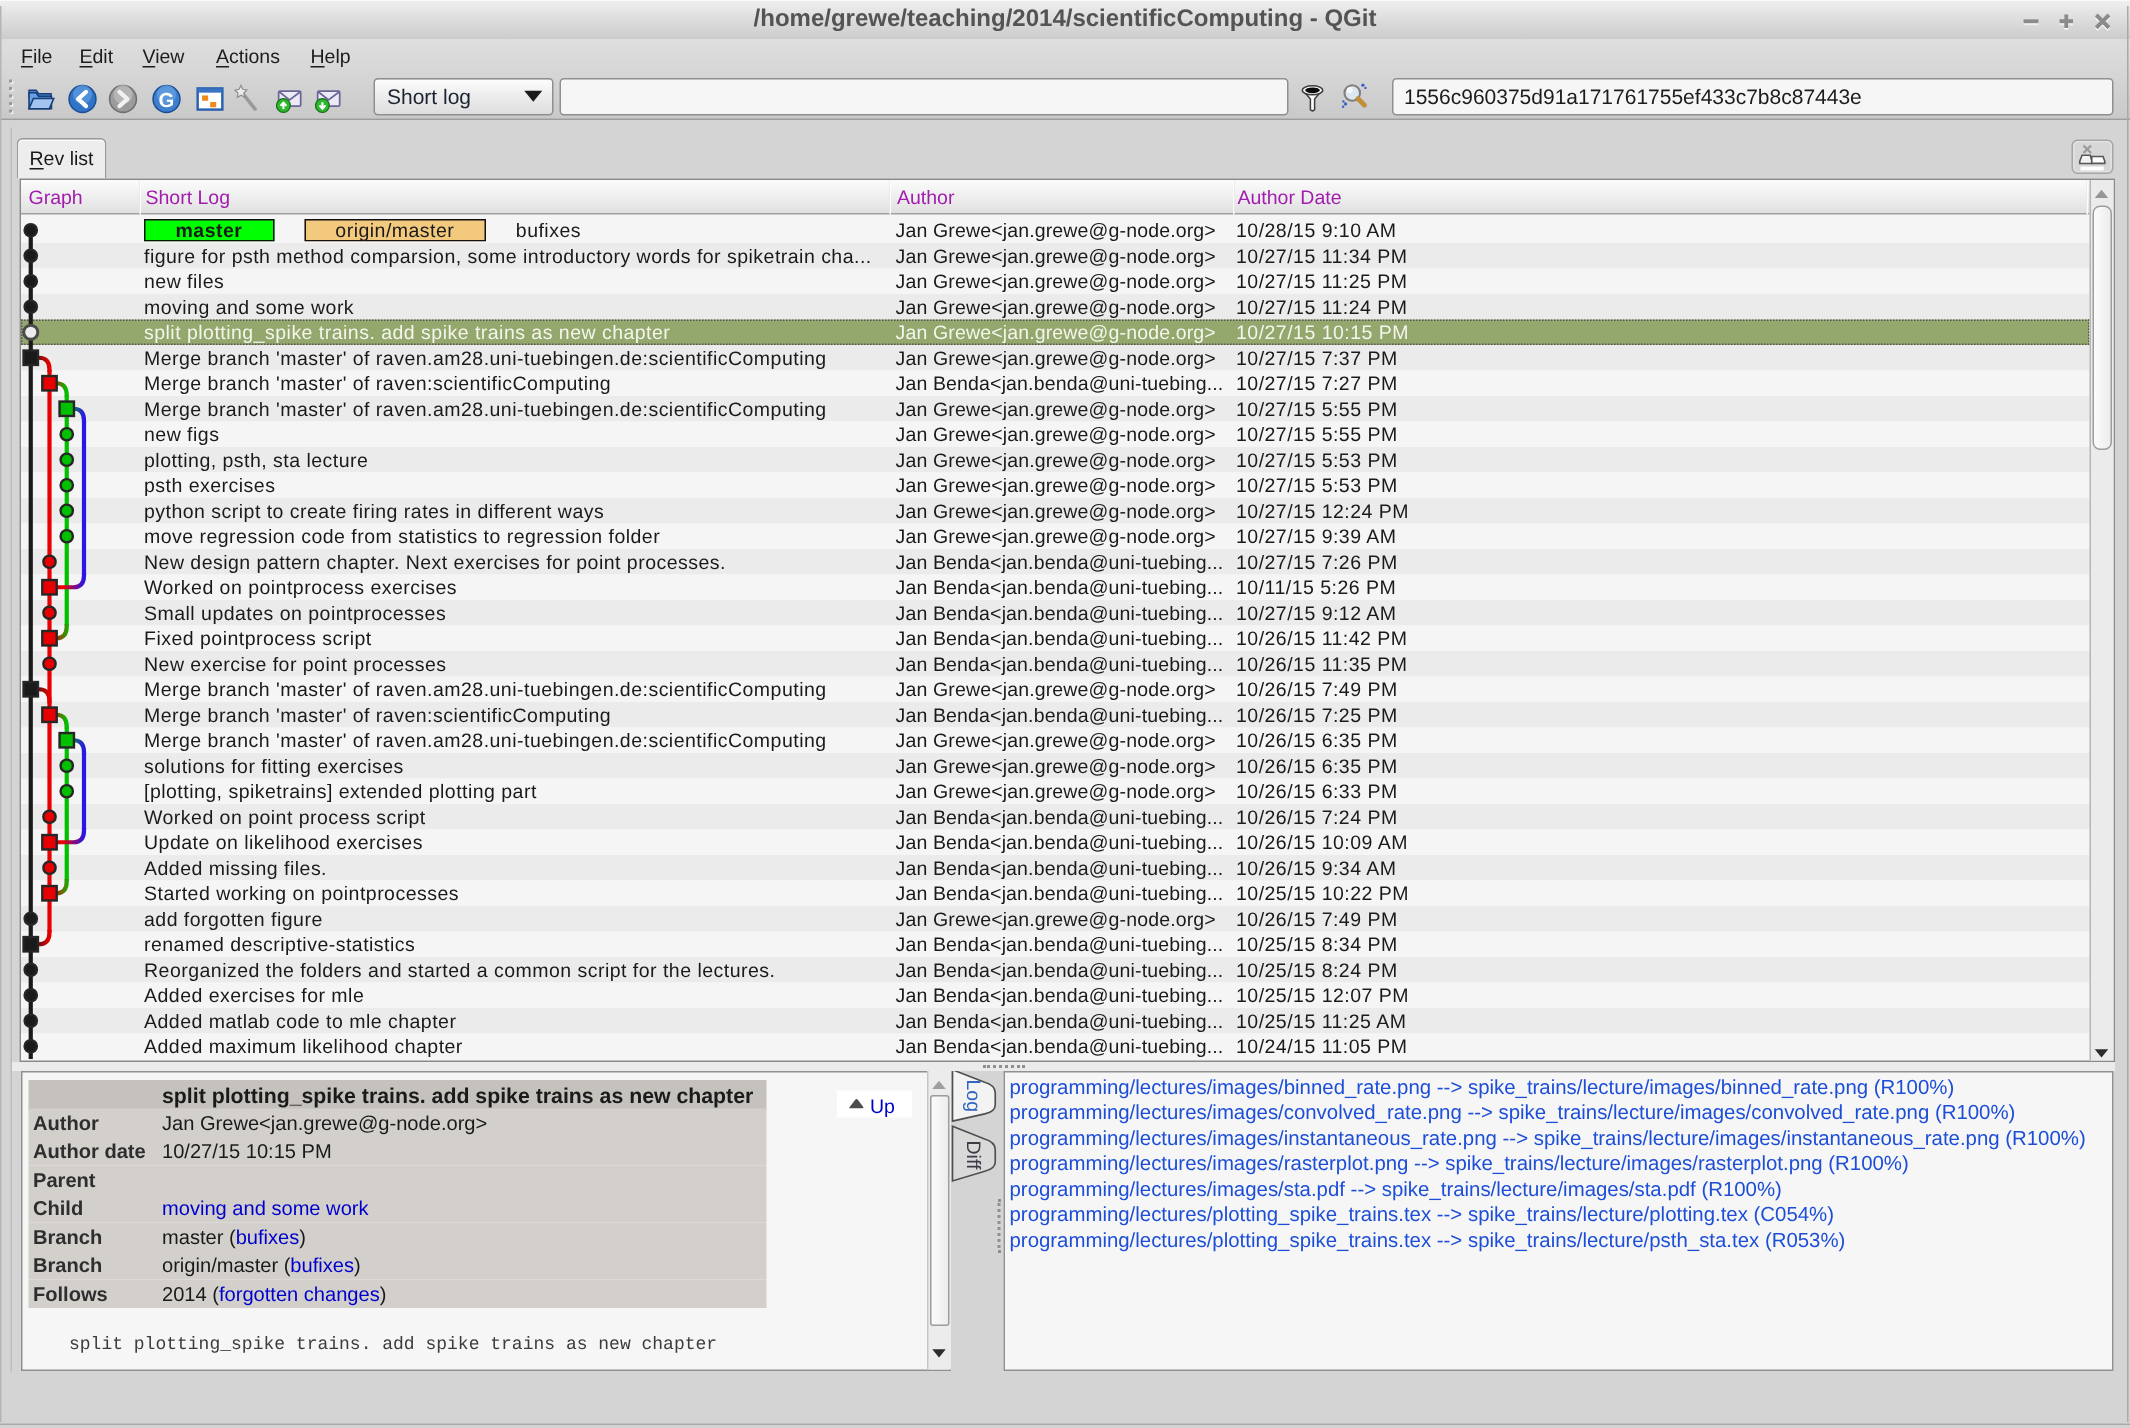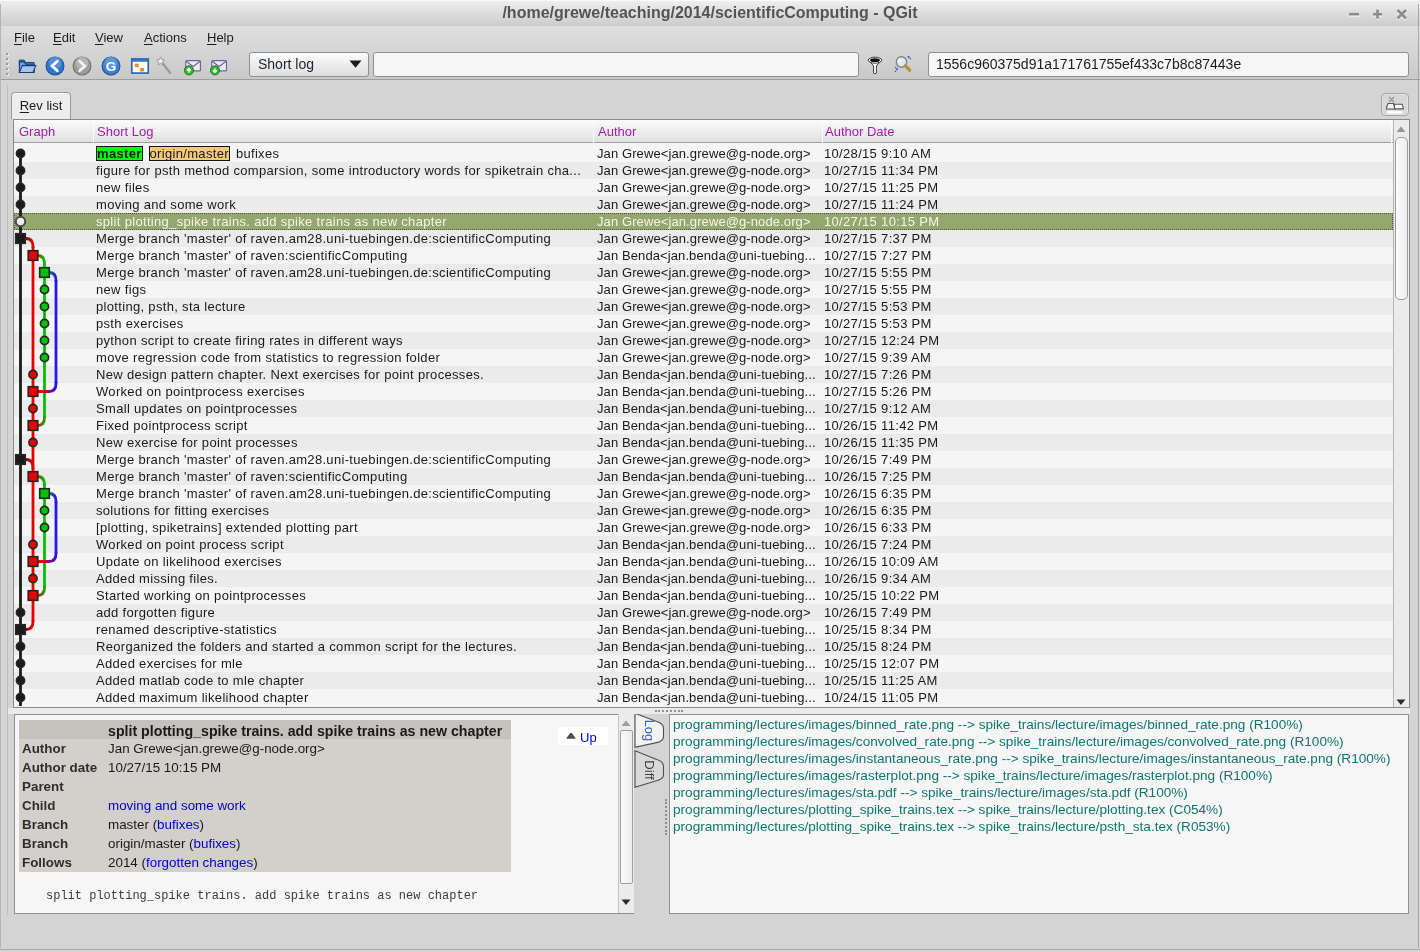--- a/index.html
+++ b/index.html
@@ -23,34 +23,34 @@
   background:#d7d7d7; box-shadow:inset 0 0 0 1px #e2e2e2; }
 .tframe { left:13px; top:119px; width:1397px; height:589px; background:#f5f5f5; border:1px solid #8a8a8a; }
 .thead { left:14px; top:120px; width:1379px; height:23px; background:linear-gradient(#fbfbfb,#ececec 60%,#e0e0e0);
   border-bottom:1px solid #9f9f9f; }
 .th { top:124px; font-size:13px; color:#a21caf; }
 .thsep { top:0px; width:1px; height:23px; background:#c2c2c2; border-right:1px solid #fcfcfc; }
 .row { left:14px; width:1379px; height:17px; font-size:13px; letter-spacing:0.32px; white-space:nowrap; overflow:hidden; }
 .odd { background:#f5f5f5; } .even { background:#ebebeb; }
 .cell { position:absolute; top:1px; white-space:nowrap; }
 .sel { background:#94a76c; color:#f4f6ee; outline:1px dotted #555; outline-offset:-1px; }
-.tag { display:inline-block; border:1px solid #111; padding:0 0; height:15px; line-height:14px; margin-right:6px; }
+.tag { display:inline-block; border:1px solid #111; padding:0 20px; height:15px; line-height:14px; margin-right:20px; }
 .tagm { background:#00ff00; font-weight:bold; }
 .tago { background:#f3c97e; }
 .vsb { left:1393px; top:120px; width:16px; height:587px; background:#ebebeb; border-left:1px solid #b5b5b5; }
 .sb-thumb { left:1px; width:13px; background:linear-gradient(90deg,#fcfcfc,#ececec); border:1px solid #9d9d9d; border-radius:2px; }
 .botpan { background:#f6f6f6; border:1px solid #909090; }
 .dtable { left:19px; width:492px; background:#d3d0cc; }
 .dtitle { left:19px; top:720px; width:492px; height:20px; background:#c5c1bc; font-weight:bold; }
 .drow { height:19px; }
 .dlab { position:absolute; left:3px; top:2px; font-weight:bold; color:#2e2e2e; font-size:13.4px; }
 .dval { position:absolute; left:89px; top:2px; font-size:13.4px; }
 a.lk { color:#0000cd; }
 .mono { font-family:"Liberation Mono", monospace; font-size:12px; color:#3c3c3c; }
-.flist { font-size:13.6px; color:#0f766e; white-space:nowrap; }
+.flist { font-size:13.6px; color:#1d4ed8; white-space:nowrap; }
 </style></head>
 <body>
 <div class="abs titlebar"></div>
 <div class="abs title-txt">/home/grewe/teaching/2014/scientificComputing - QGit</div>
 <svg class="abs" style="left:1346px;top:6px" width="66" height="16" viewBox="0 0 66 16">
  <g stroke="#8b8b8b" stroke-width="2.6" fill="none">
   <path d="M3 8.2 H13" style="filter:drop-shadow(0 1px 0 #fcfcfc)"></path>
   <path d="M27 8.2 H36 M31.5 3.7 V12.7" style="filter:drop-shadow(0 1px 0 #fcfcfc)"></path>
   <path d="M51.5 4 l8.5 8.5 M60 4 l-8.5 8.5" style="filter:drop-shadow(0 1px 0 #fcfcfc)"></path>
  </g>
@@ -216,21 +216,21 @@
     <span class="cell" style="left:810px">10/27/15 9:39 AM</span>
   </div>
 <div class="abs row even" style="top:366px">
     <span class="cell" style="left:82px;width:496px;overflow:hidden">New design pattern chapter. Next exercises for point processes.</span>
     <span class="cell" style="left:583px;letter-spacing:0.1px">Jan Benda&lt;jan.benda@uni-tuebing...</span>
     <span class="cell" style="left:810px">10/27/15 7:26 PM</span>
   </div>
 <div class="abs row odd" style="top:383px">
     <span class="cell" style="left:82px;width:496px;overflow:hidden">Worked on pointprocess exercises</span>
     <span class="cell" style="left:583px;letter-spacing:0.1px">Jan Benda&lt;jan.benda@uni-tuebing...</span>
-    <span class="cell" style="left:810px">10/27/15 5:26 PM</span>
+    <span class="cell" style="left:810px">10/11/15 5:26 PM</span>
   </div>
 <div class="abs row even" style="top:400px">
     <span class="cell" style="left:82px;width:496px;overflow:hidden">Small updates on pointprocesses</span>
     <span class="cell" style="left:583px;letter-spacing:0.1px">Jan Benda&lt;jan.benda@uni-tuebing...</span>
     <span class="cell" style="left:810px">10/27/15 9:12 AM</span>
   </div>
 <div class="abs row odd" style="top:417px">
     <span class="cell" style="left:82px;width:496px;overflow:hidden">Fixed pointprocess script</span>
     <span class="cell" style="left:583px;letter-spacing:0.1px">Jan Benda&lt;jan.benda@uni-tuebing...</span>
     <span class="cell" style="left:810px">10/26/15 11:42 PM</span>

